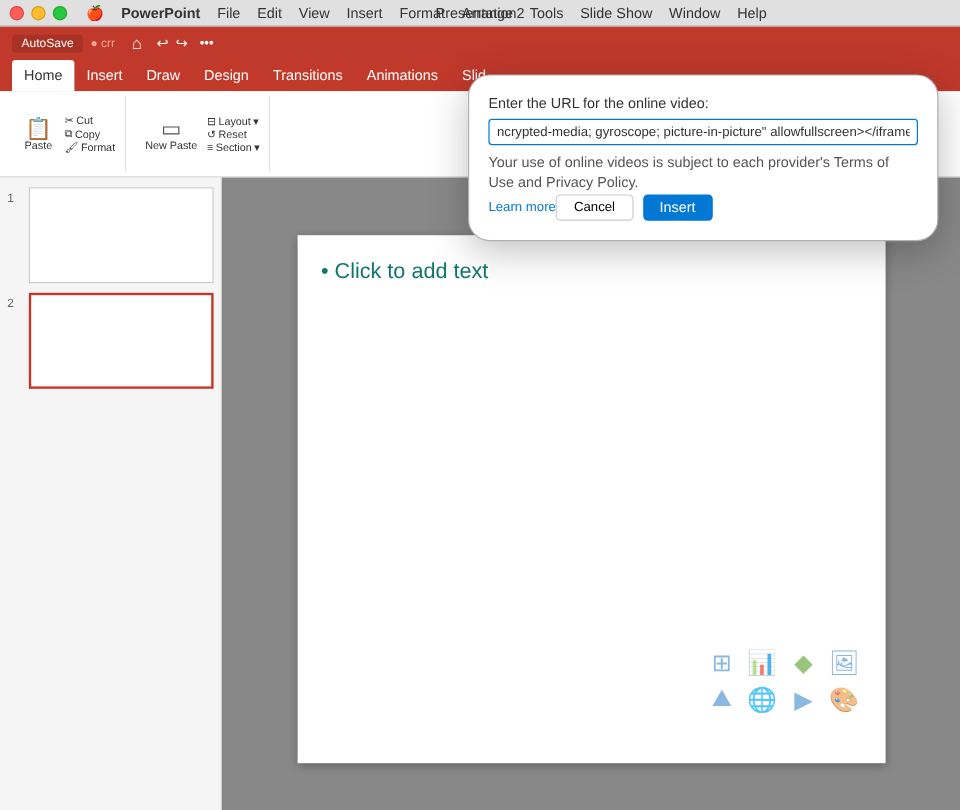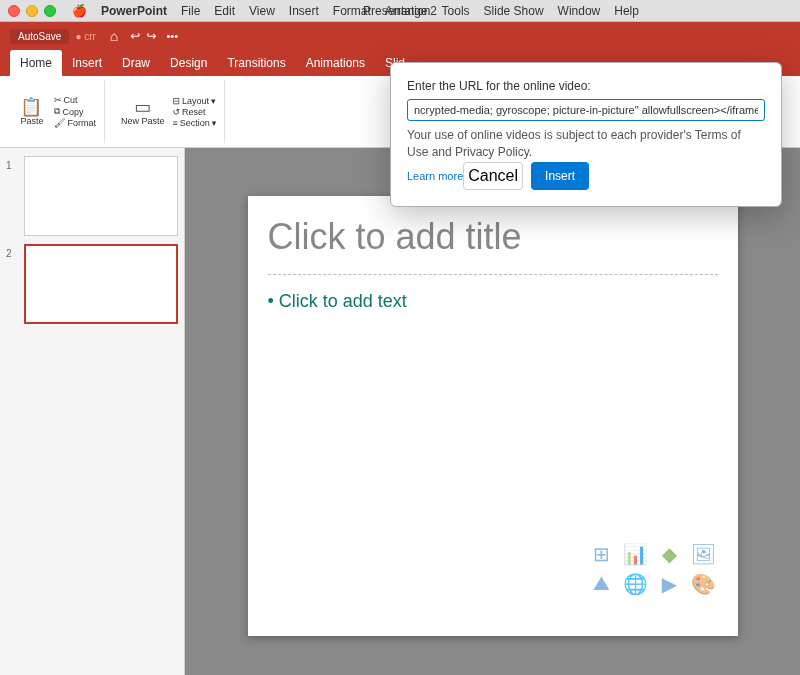--- a/index.html
+++ b/index.html
@@ -177,43 +177,43 @@
       z-index: 100;
       pointer-events: none;
     }
     .dialog {
       position: absolute;
       top: 62px;
       left: 390px;
       width: 392px;
       background: white;
       border: 1px solid #b0b0b0;
-      border-radius: 6px;
+      border-radius: 18px;
       box-shadow: 0 8px 32px rgba(0,0,0,0.25);
       padding: 16px;
       pointer-events: all;
     }
     .dialog-label { font-size: 12px; color: #333; margin-bottom: 6px; }
     .dialog-input {
       width: 100%;
       border: 1px solid #0078d4;
       border-radius: 3px;
       padding: 4px 6px;
       font-size: 11px;
       color: #333;
       outline: none;
       margin-bottom: 6px;
     }
     .dialog-notice { font-size: 12px; color: #555; margin-bottom: 1px; line-height: 1.4; }
     .dialog-footer { display: flex; align-items: center; justify-content: flex-start; }
     .dialog-learn-more { font-size: 11px; color: #0078d4; cursor: pointer; text-decoration: none; }
     .dialog-buttons { display: flex; gap: 8px; }
     .btn-cancel {
-      padding: 4px 4px;
-      font-size: 16px;
+      padding: 4px 14px;
+      font-size: 11px;
       border: 1px solid #ccc;
       border-radius: 4px;
       background: white;
       cursor: pointer;
     }
     .btn-insert {
       padding: 4px 14px;
       font-size: 12px;
       border: none;
       border-radius: 4px;
@@ -345,23 +345,20 @@
       <div class="slide-preview"></div>
     </div>
     <div class="slide-thumb">
       <span class="slide-num">2</span>
       <div class="slide-preview selected"></div>
     </div>
   </div>
 
   <div class="slide-area">
     <div class="slide-canvas">
-      <div class="slide-title-area">
-        <span class="slide-title-text">Click to add title</span>
-      </div>
       <div>
         <span class="slide-body-text">• Click to add text</span>
       </div>
 
       <div class="slide-icons-area">
         <span class="slide-icon-item">⊞</span>
         <span class="slide-icon-item" style="color:#ed7d31;">📊</span>
         <span class="slide-icon-item" style="color:#70ad47;">◆</span>
         <span class="slide-icon-item" style="color:#5b9bd5;">🖼</span>
         <span class="slide-icon-item" style="color:#5b9bd5;">⛰</span>

